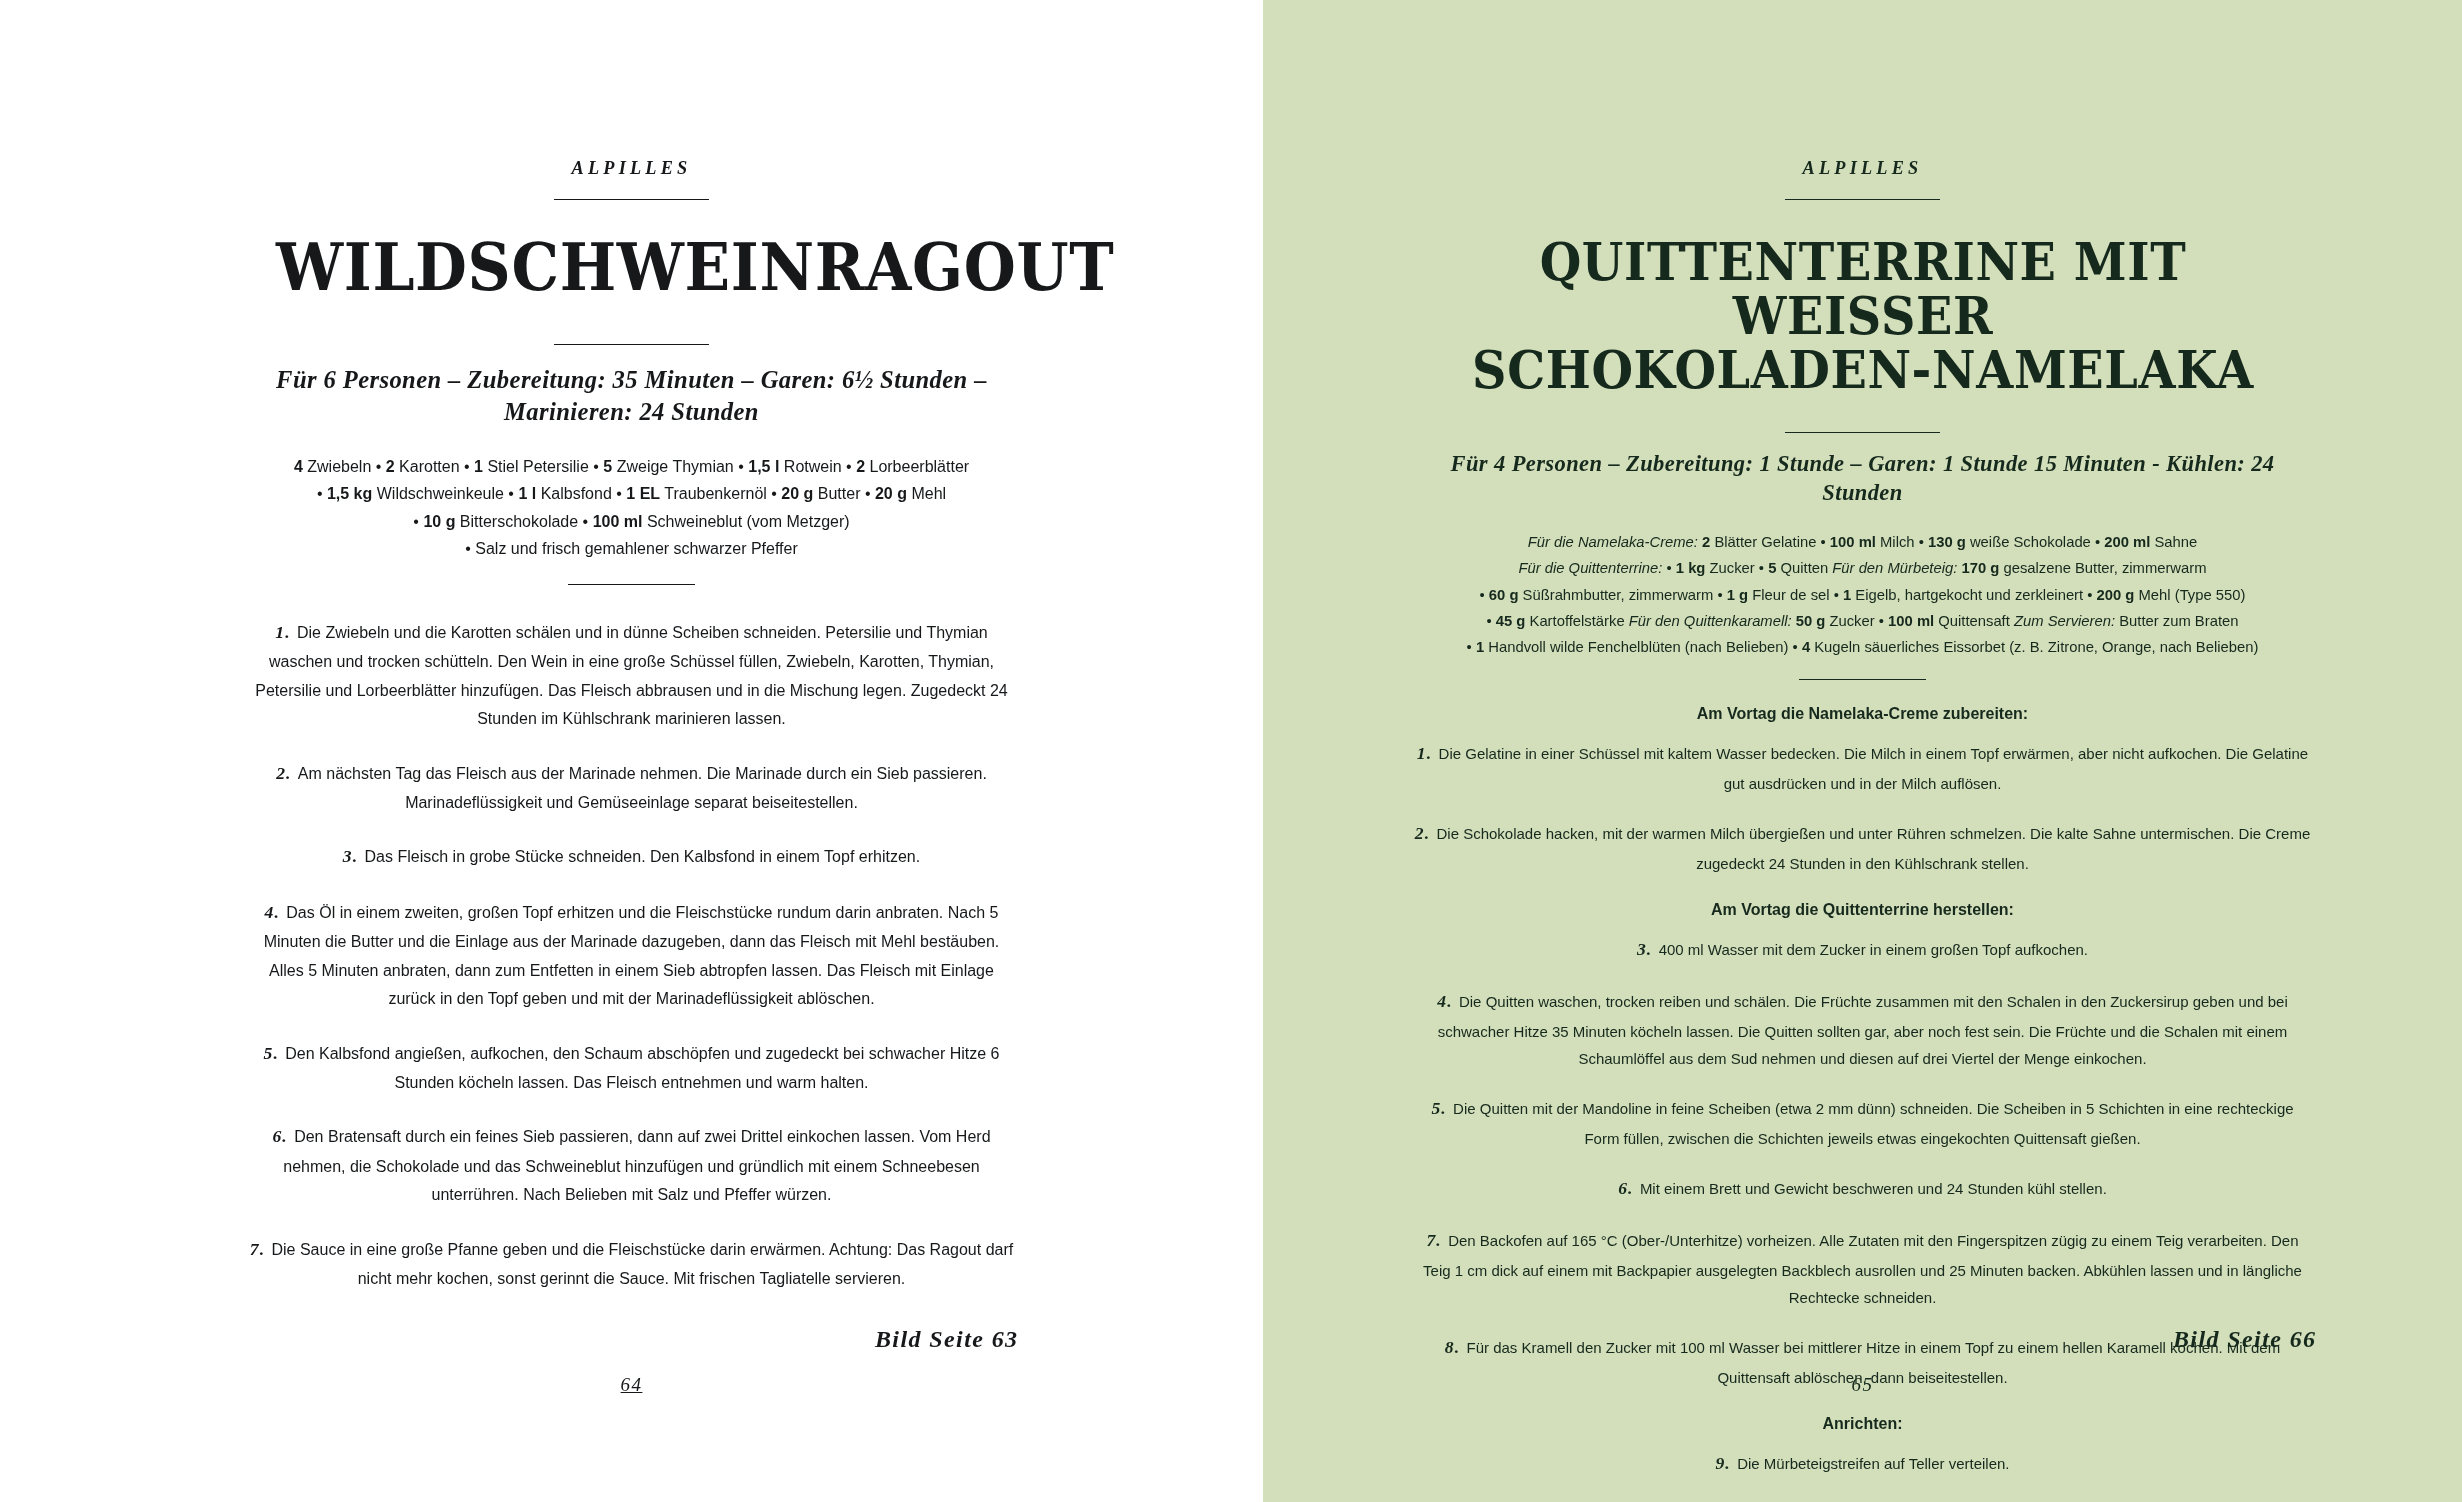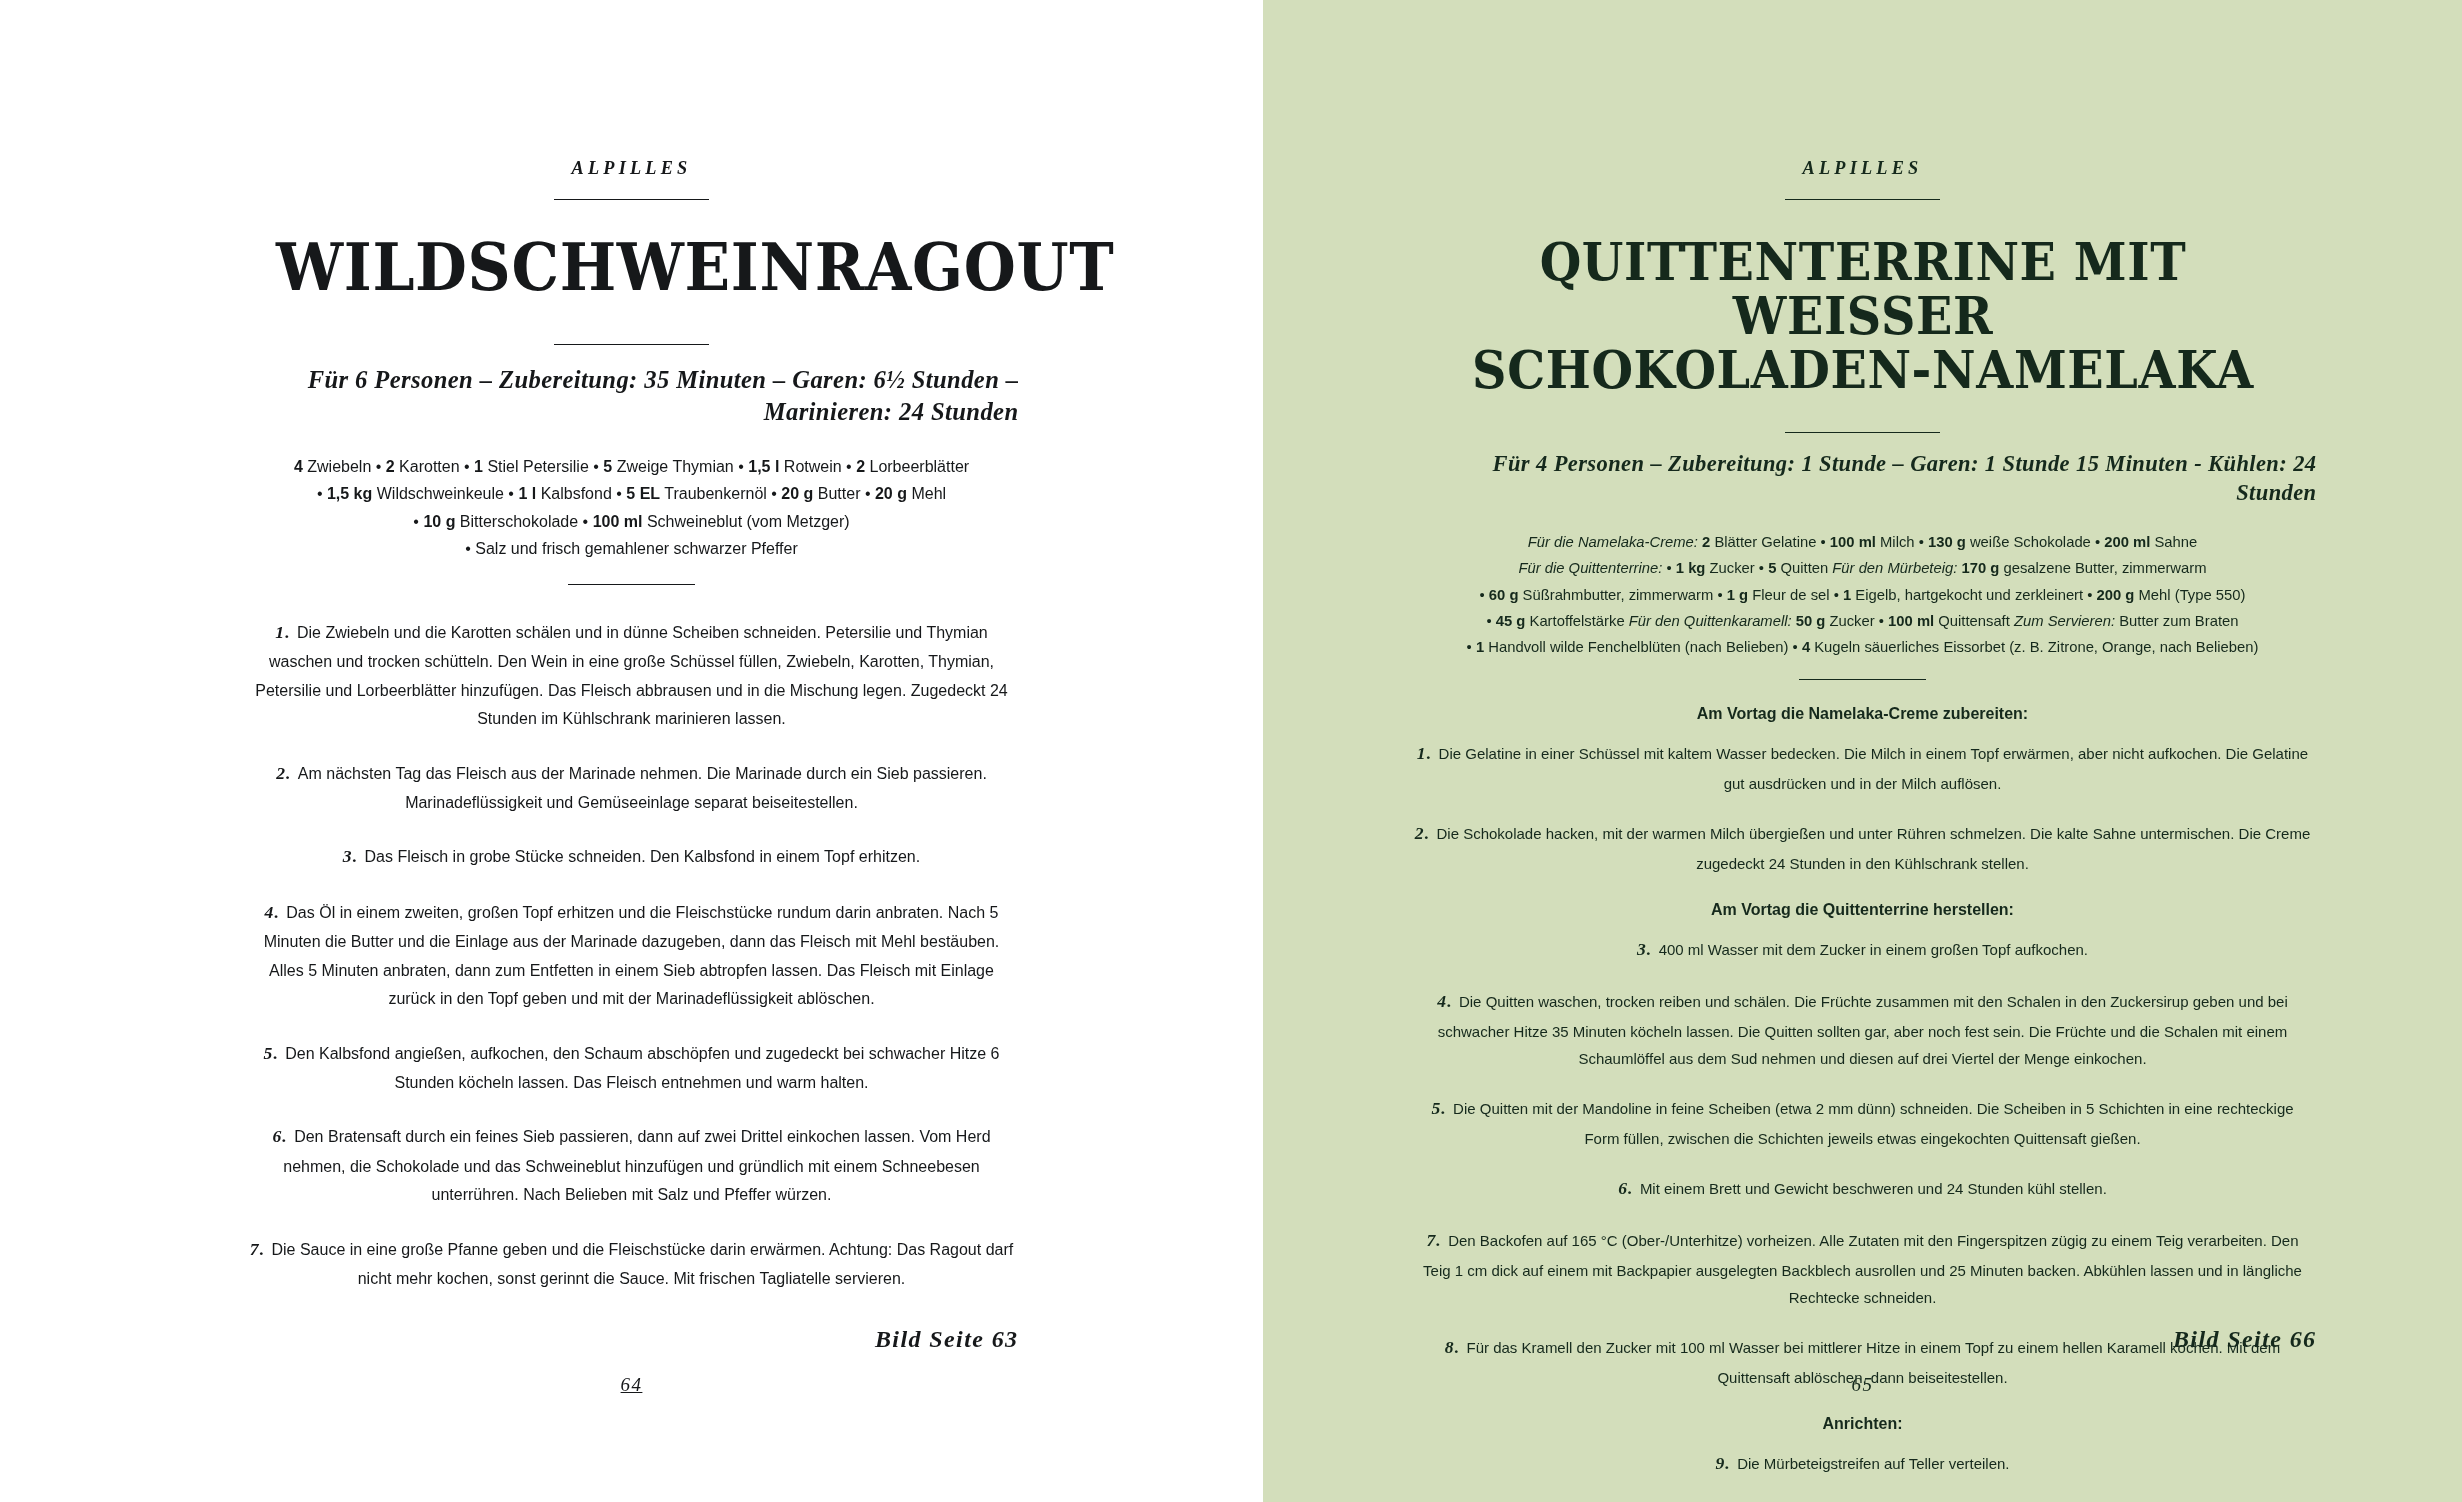--- a/index.html
+++ b/index.html
@@ -80,21 +80,21 @@
   .rule-2 {
     width: 155px;
     height: 1.4px;
     background: #16181a;
     margin: 32px auto 0 auto;
   }
   .page-right .rule-2 { background: #15291c; margin-top: 24px; }
 
   
   .meta {
-    text-align: right;
+    text-align: center;
     font-family: "Liberation Serif", serif;
     font-style: italic;
     font-weight: 700;
     font-size: 24.6px;
     line-height: 1.32;
     margin-top: 18.3px;
     letter-spacing: 0.4px;
   }
   .page-right .meta { font-size: 22.5px; margin-top: 15.5px; }
 
@@ -194,21 +194,21 @@
       <h1 class="recipe-title">
         <span class="tline">WILDSCHWEINRAGOUT</span>
       </h1>
 
       <div class="rule-2"></div>
 
       <div class="meta">Für 6 Personen  –  Zubereitung: 35 Minuten  –  Garen: 6½ Stunden  –  Marinieren: 24 Stunden</div>
 
       <div class="ingredients">
         <span class="ln"><b>4</b> Zwiebeln • <b>2</b> Karotten • <b>1</b> Stiel Petersilie • <b>5</b> Zweige Thymian • <b>1,5 l</b> Rotwein • <b>2</b> Lorbeerblätter</span>
-        <span class="ln">• <b>1,5 kg</b> Wildschweinkeule • <b>1 l</b> Kalbsfond • <b>5 EL</b> Traubenkernöl • <b>20 g</b> Butter • <b>20 g</b> Mehl</span>
+        <span class="ln">• <b>1,5 kg</b> Wildschweinkeule • <b>1 l</b> Kalbsfond • <b>1 EL</b> Traubenkernöl • <b>20 g</b> Butter • <b>20 g</b> Mehl</span>
         <span class="ln">• <b>10 g</b> Bitterschokolade • <b>100 ml</b> Schweineblut (vom Metzger)</span>
         <span class="ln">• Salz und frisch gemahlener schwarzer Pfeffer</span>
       </div>
 
       <div class="rule-3"></div>
 
       <div class="steps">
         <p class="step"><span class="step-num">1.</span><span>Die Zwiebeln und die Karotten schälen und in dünne Scheiben schneiden. Petersilie und Thymian waschen und trocken schütteln. Den Wein in eine große Schüssel füllen, Zwiebeln, Karotten, Thymian, Petersilie und Lorbeerblätter hinzufügen. Das Fleisch abbrausen und in die Mischung legen. Zugedeckt 24 Stunden im Kühlschrank marinieren lassen.</span></p>
         <p class="step"><span class="step-num">2.</span><span>Am nächsten Tag das Fleisch aus der Marinade nehmen. Die Marinade durch ein Sieb passieren. Marinadeflüssigkeit und Gemüseeinlage separat beiseitestellen.</span></p>
         <p class="step"><span class="step-num">3.</span><span>Das Fleisch in grobe Stücke schneiden. Den Kalbsfond in einem Topf erhitzen.</span></p>

